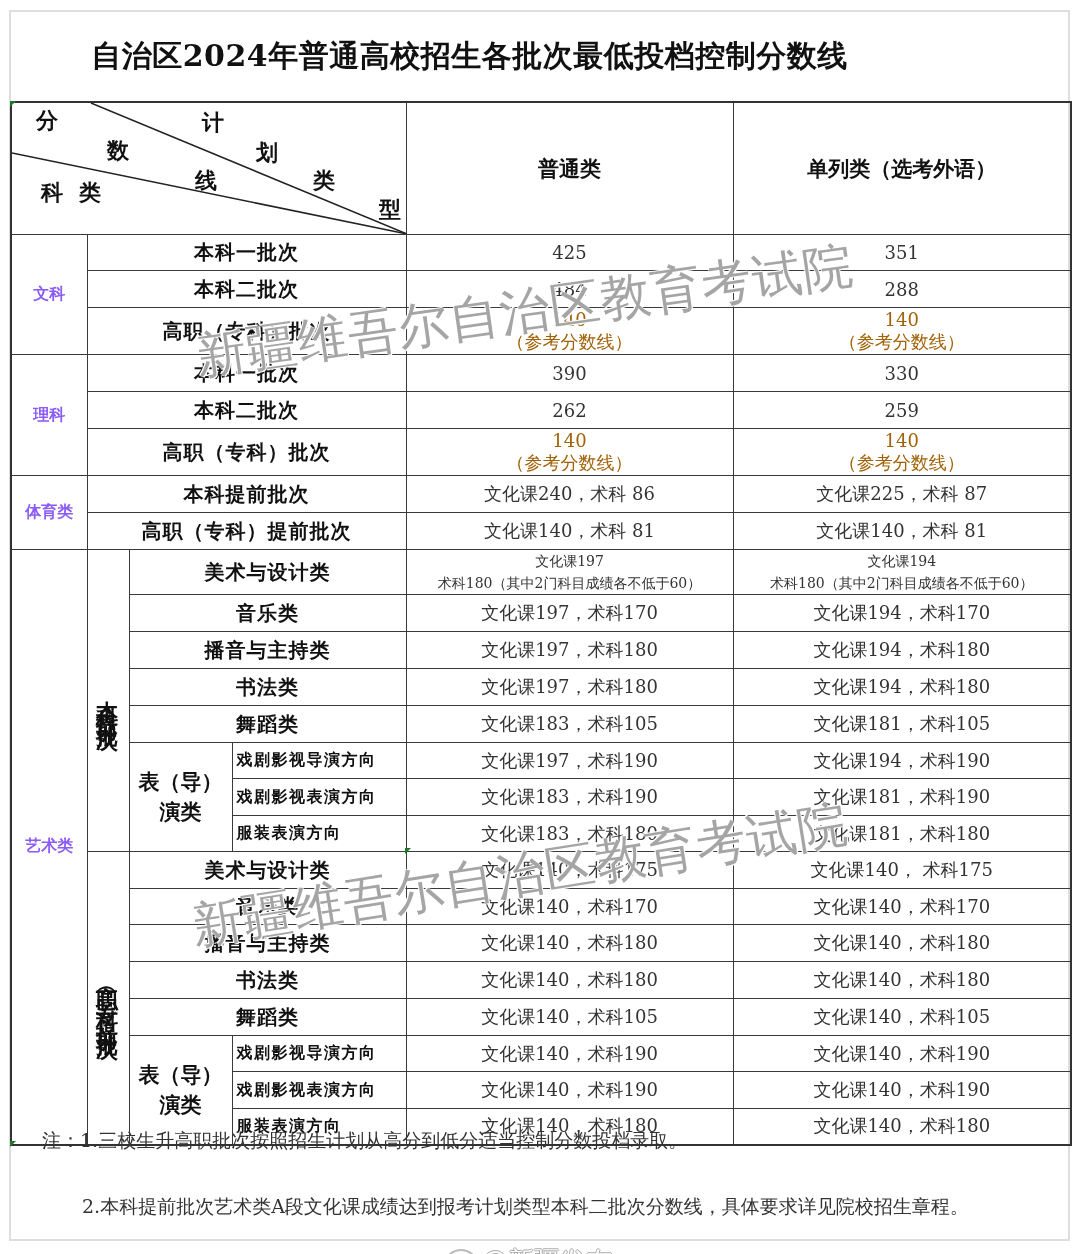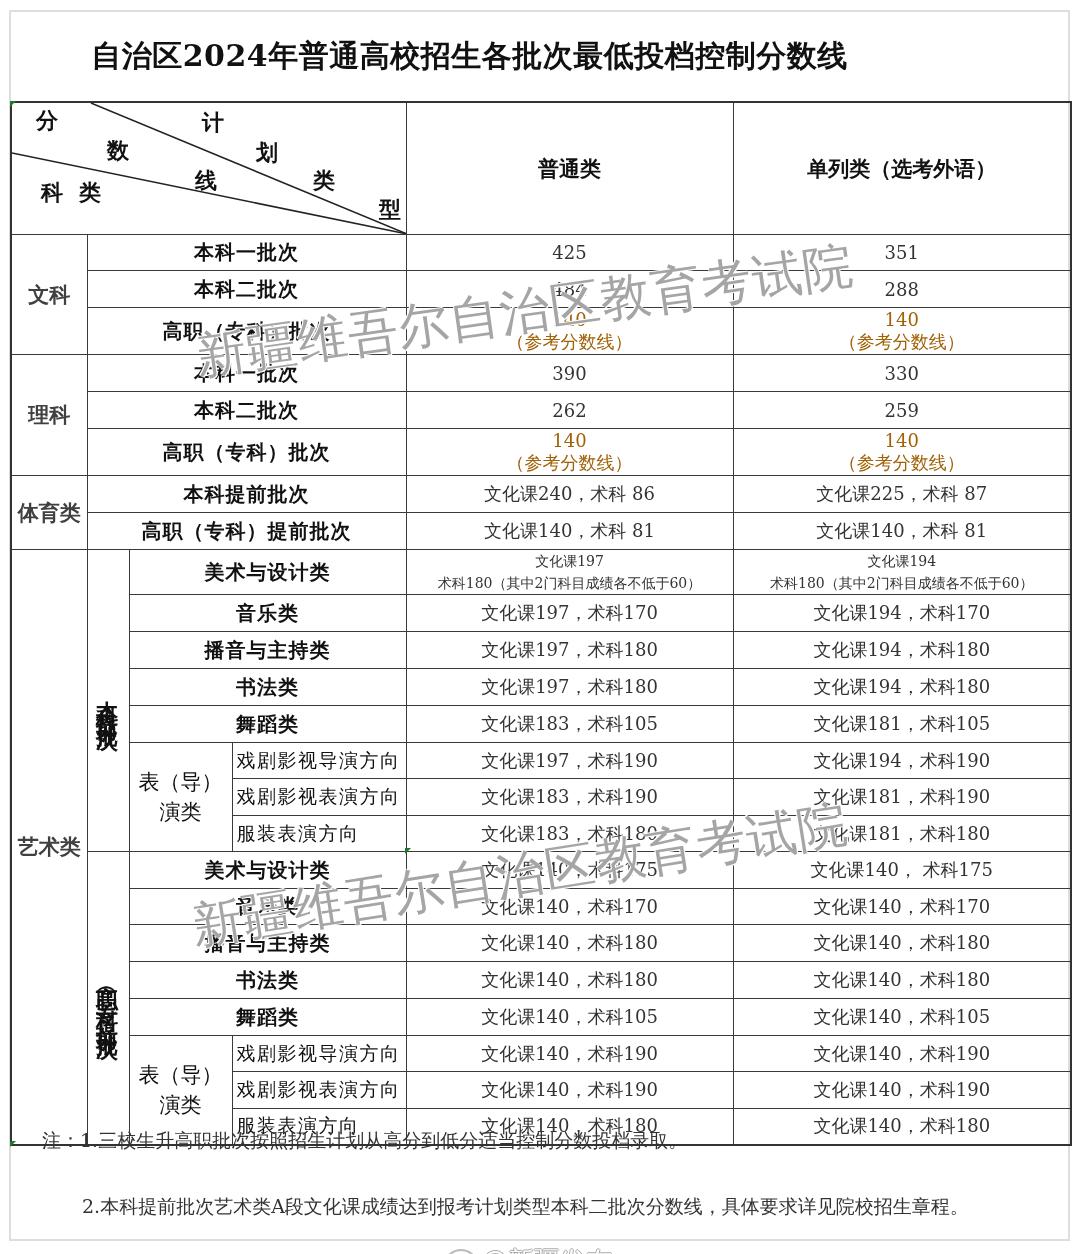--- a/index.html
+++ b/index.html
@@ -20,33 +20,33 @@
   table.grid {
     position:absolute; left:10px; top:101px; width:1060px;
     border-collapse:collapse; table-layout:fixed;
     border:2px solid #333;
   }
   table.grid td {
     border:1.5px solid #3a3a3a; padding:0; text-align:center; vertical-align:middle;
     overflow:hidden;
   }
   .lbl { font-weight:bold; font-size:20px; color:#111; letter-spacing:1px; }
-  .lbl-left { text-align:left !important; padding-left:4px !important; font-weight:normal; font-size:19px; color:#111; letter-spacing:1.5px; }
+  .lbl-left { text-align:left !important; padding-left:4px !important; font-weight:bold; font-size:16px; color:#111; letter-spacing:1.5px; }
   .val { font-size:18px; color:#333; }
   .val2 { font-size:18px; color:#a16207; line-height:22px; }
   .val2 span { display:block; }
   .val-small { font-size:14px; color:#333; line-height:22px;margin-top:44px; }
   .val-small span { display:block; }
-  .grp { font-weight:bold; font-size:21px; color:#404040; }
+  .grp { font-weight:bold; font-size:16px; color:#8b5cf6; }
   .vert {
     writing-mode:vertical-rl; text-orientation:upright;
     font-weight:bold; font-size:22px; color:#111; letter-spacing:6px;
     margin:0 auto;
   }
-  .twoline { font-weight:normal; font-size:21px; color:#111; line-height:30px; }
+  .twoline { font-weight:bold; font-size:21px; color:#111; line-height:30px; }
   .twoline span { display:block; }
   .hdr-col { font-weight:bold; font-size:21px; color:#111; }
   .corner { position:relative; height:100%; }
   .corner svg { position:absolute; left:0; top:0; }
   .cc { position:absolute; font-size:22px; font-weight:bold; color:#111; line-height:22px; transform:translate(-50%,-50%); }
   .wm {
     position:absolute; font-family:"DejaVu Sans","Liberation Sans",sans-serif;
     font-size:50px; color:rgba(140,140,140,0.78); white-space:nowrap; text-align:center;
     text-shadow:0 0 2px #fff, 1px 1px 0 #fff, -1px -1px 0 #fff;
     pointer-events:none; letter-spacing:1px;

